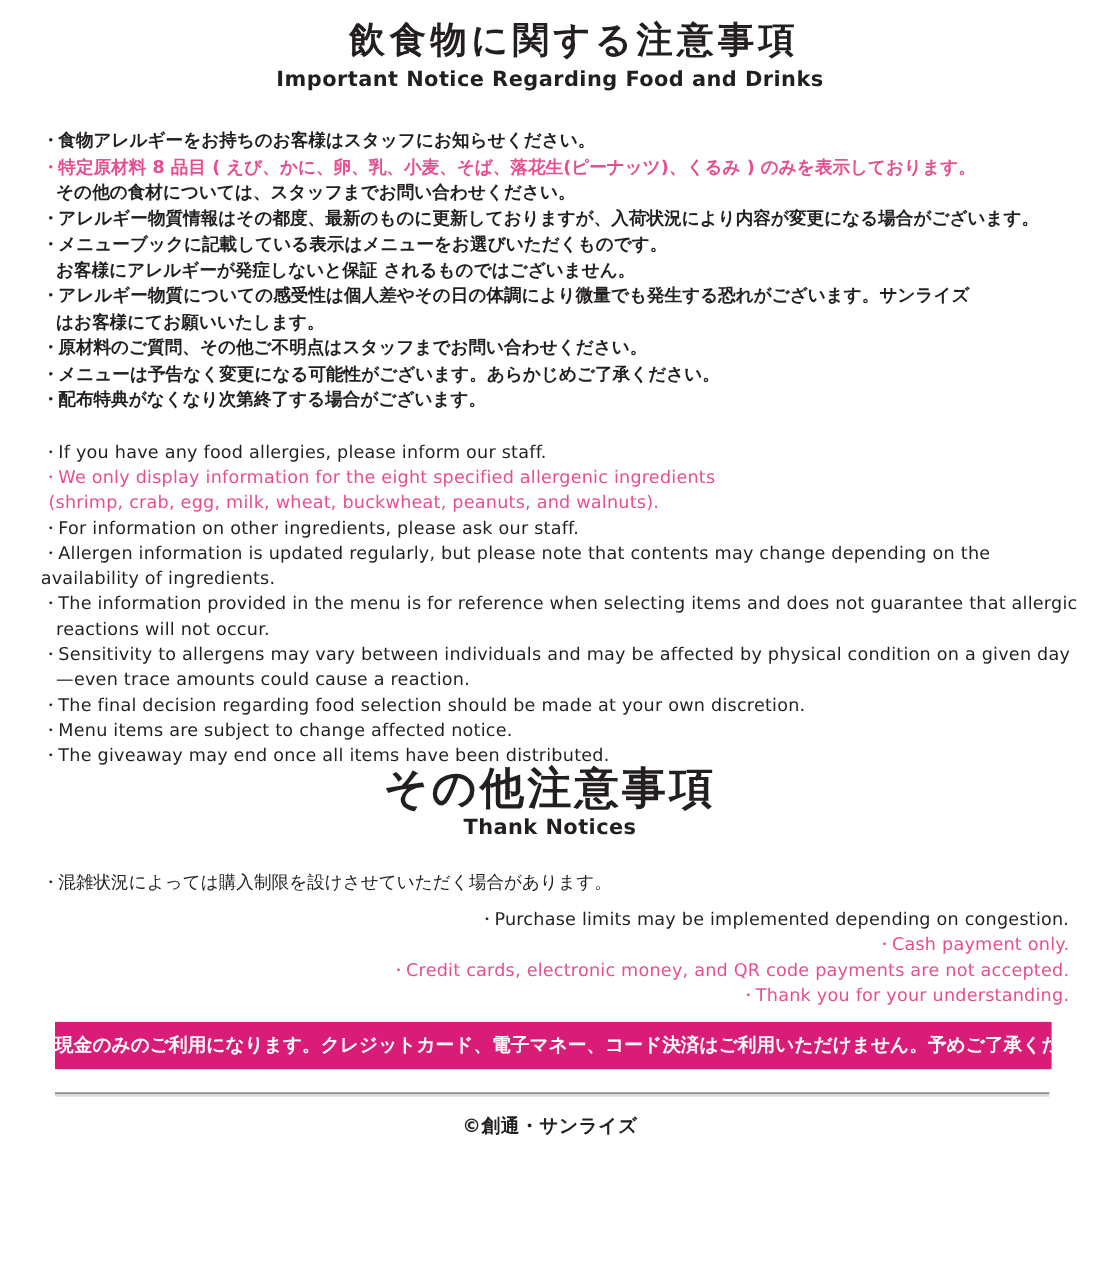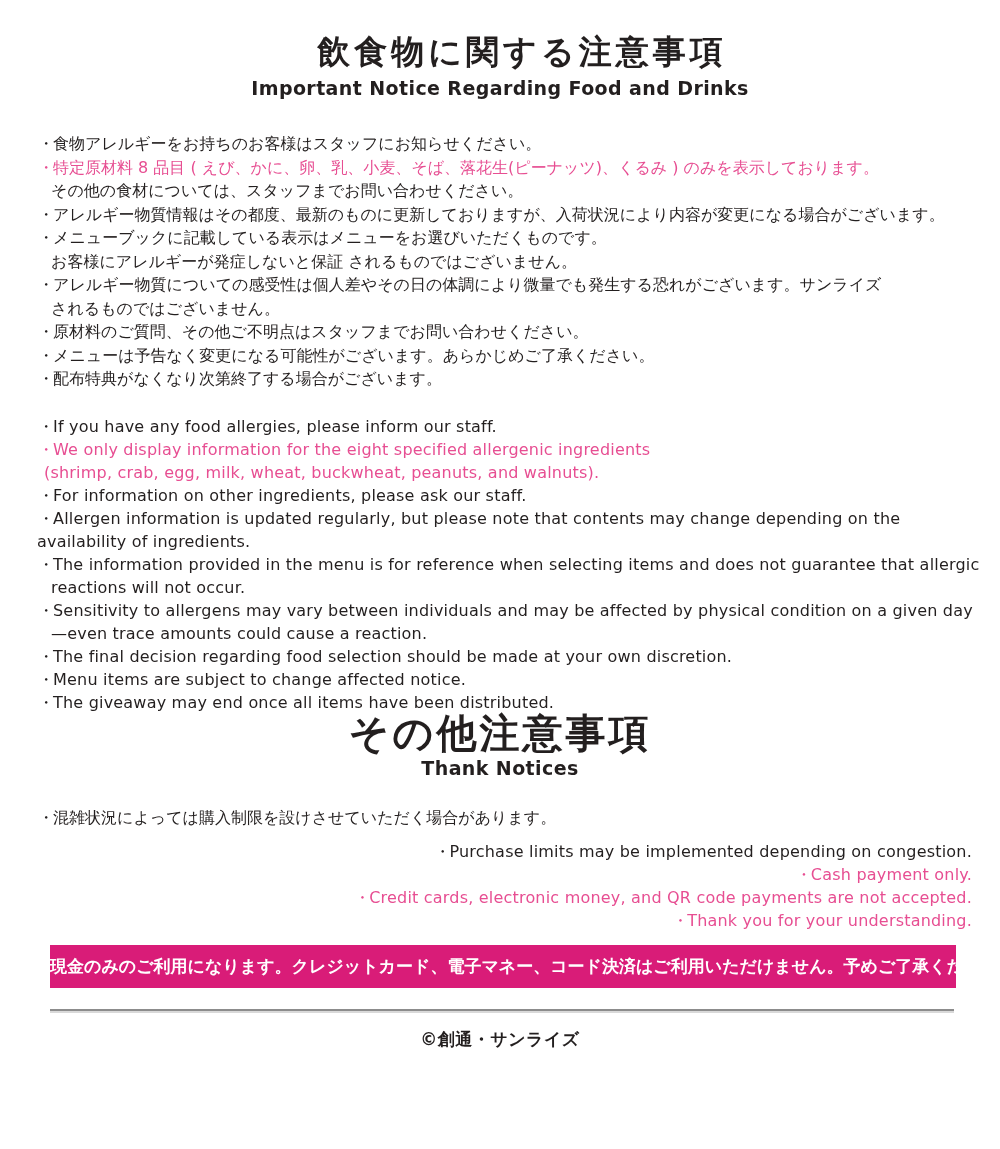--- a/index.html
+++ b/index.html
@@ -20,38 +20,38 @@
     overflow:hidden;
   }
   .page{width:1000px;height:1149px;position:relative;}
   h1.sec-title{
     text-align:center;
     font-size:33px;
     font-weight:bold;
     letter-spacing:4px;
     line-height:40px;
   }
-  .sec-title.first{margin-top:32px;padding-left:44px;}
+  .sec-title.first{margin-top:16px;padding-left:44px;}
   .sec-title.second{font-size:40px;letter-spacing:3px;line-height:38px;}
   h2.sec-subtitle{
     text-align:center;
     font-size:19px;
     font-weight:bold;
     letter-spacing:0.4px;
     line-height:22px;
     margin-top:5px;
   }
   .notice-list{
     margin-left:38px;
     margin-right:28px;
     font-size:16px;
   }
   .notice-list.jp{line-height:23.5px;}
   .notice-list.en{line-height:23px;letter-spacing:0.2px;}
-  .list-jp-1{margin-top:33px;}
+  .list-jp-1{margin-top:33px;font-weight:bold;}
   .list-en-1{margin-top:24px;}
   .list-jp-2{margin-top:27px;}
   .list-en-2{margin-top:11px;text-align:right;}
   .line{white-space:nowrap;}
   .line .bullet{display:inline-block;width:15px;}
   .line.pink{color:var(--pink);}
   .line.cont.ind0{margin-left:-1px;}
   .line.cont.ind1{margin-left:6px;}
   .line.cont.ind2{margin-left:13px;}
   .banner{
@@ -89,21 +89,21 @@
   <h2 class="sec-subtitle">Important Notice Regarding Food and Drinks</h2>
 
   <div class="notice-list jp list-jp-1">
       <div class="line"><span class="bullet">・</span><span>食物アレルギーをお持ちのお客様はスタッフにお知らせください。</span></div>
       <div class="line pink"><span class="bullet">・</span><span>特定原材料 8 品目 ( えび、かに、卵、乳、小麦、そば、落花生(ピーナッツ)、くるみ ) のみを表示しております。</span></div>
       <div class="line cont ind2"><span>その他の食材については、スタッフまでお問い合わせください。</span></div>
       <div class="line"><span class="bullet">・</span><span>アレルギー物質情報はその都度、最新のものに更新しておりますが、入荷状況により内容が変更になる場合がございます。</span></div>
       <div class="line"><span class="bullet">・</span><span>メニューブックに記載している表示はメニューをお選びいただくものです。</span></div>
       <div class="line cont ind2"><span>お客様にアレルギーが発症しないと保証 されるものではございません。</span></div>
       <div class="line"><span class="bullet">・</span><span>アレルギー物質についての感受性は個人差やその日の体調により微量でも発生する恐れがございます。サンライズ</span></div>
-      <div class="line cont ind2"><span>されるものではございません。</span></div>
+      <div class="line cont ind2"><span>はお客様にてお願いいたします。</span></div>
       <div class="line"><span class="bullet">・</span><span>原材料のご質問、その他ご不明点はスタッフまでお問い合わせください。</span></div>
       <div class="line"><span class="bullet">・</span><span>メニューは予告なく変更になる可能性がございます。あらかじめご了承ください。</span></div>
       <div class="line"><span class="bullet">・</span><span>配布特典がなくなり次第終了する場合がございます。</span></div>
     </div>
 
   <div class="notice-list en list-en-1">
       <div class="line"><span class="bullet">・</span><span>If you have any food allergies, please inform our staff.</span></div>
       <div class="line pink"><span class="bullet">・</span><span>We only display information for the eight specified allergenic ingredients</span></div>
       <div class="line pink cont ind1"><span>(shrimp, crab, egg, milk, wheat, buckwheat, peanuts, and walnuts).</span></div>
       <div class="line"><span class="bullet">・</span><span>For information on other ingredients, please ask our staff.</span></div>

